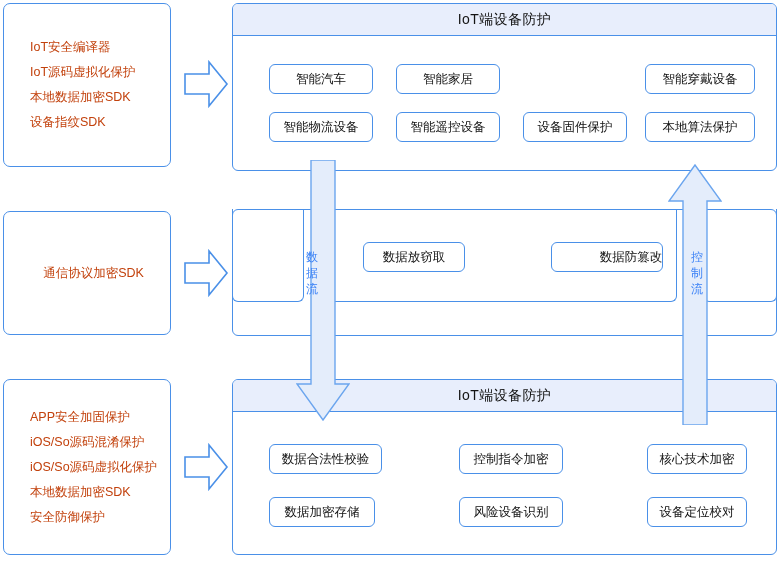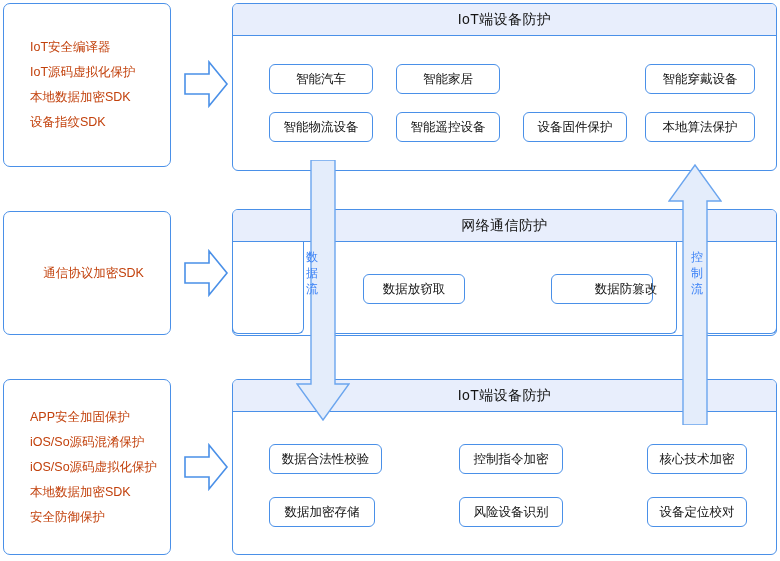--- a/index.html
+++ b/index.html
@@ -164,31 +164,30 @@
       <div class="chip" style="left:412px; top:28px; width:110px; height:30px;">智能穿戴设备</div>
 
       <div class="chip" style="left:36px; top:76px; width:104px; height:30px;">智能物流设备</div>
       <div class="chip" style="left:163px; top:76px; width:104px; height:30px;">智能遥控设备</div>
       <div class="chip" style="left:290px; top:76px; width:104px; height:30px;">设备固件保护</div>
       <div class="chip" style="left:412px; top:76px; width:110px; height:30px;">本地算法保护</div>
     </div>
   </div>
 
   <div class="panel" style="left:232px; top:209px; width:545px; height:127px;">
-    <div class="panel-header">网络通信防护</div>
     <div class="panel-body" style="height:93px;">
       <div class="inner-frame" style="left:-1.3px; top:-1.3px; width:72px; height:93px; border-top:none;
                   border-top-left-radius:0; border-top-right-radius:0;"></div>
       <div class="inner-frame" style="left:96px; top:-1.3px; width:348px; height:93px; border-top:none;
                   border-top-left-radius:0; border-top-right-radius:0;"></div>
       <div class="inner-frame" style="left:470px; top:-1.3px; width:74px; height:93px; border-top:none;
                   border-top-left-radius:0; border-top-right-radius:0;"></div>
 
       <div class="chip" style="left:130px; top:32px; width:102px; height:30px;">数据放窃取</div>
-      <div class="chip" style="left:318px; top:32px; width:102px; height:30px;padding-left:48px;">数据防篡改</div>
+      <div class="chip" style="left:318px; top:32px; width:112px; height:30px;padding-left:48px;">数据防篡改</div>
     </div>
   </div>
 
   <div class="panel" style="left:232px; top:379px; width:545px; height:176px;">
     <div class="panel-header">IoT端设备防护</div>
     <div class="panel-body" style="height:142px;">
       <div class="chip" style="left:36px; top:32px; width:113px; height:30px;">数据合法性校验</div>
       <div class="chip" style="left:226px; top:32px; width:104px; height:30px;">控制指令加密</div>
       <div class="chip" style="left:414px; top:32px; width:100px; height:30px;">核心技术加密</div>
 

